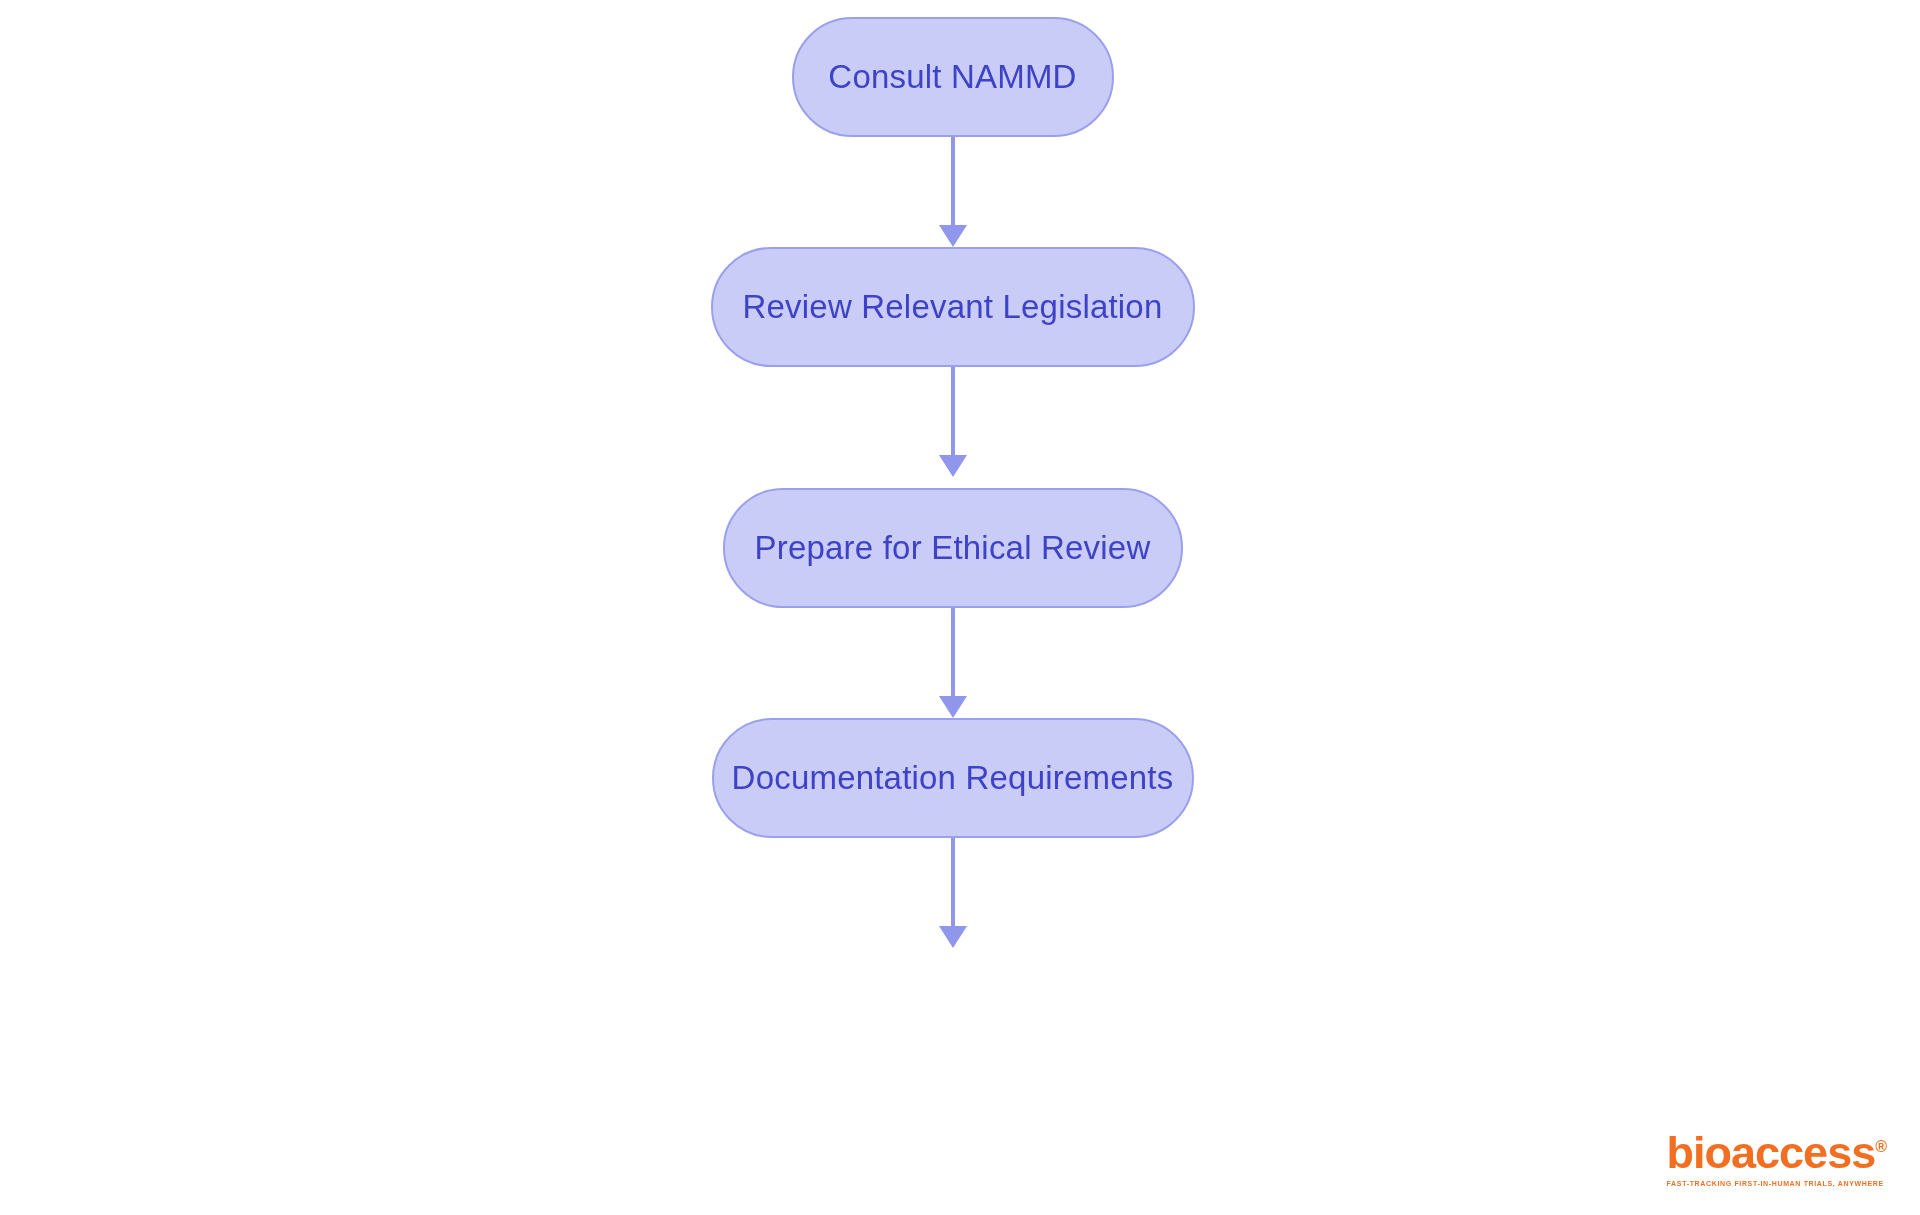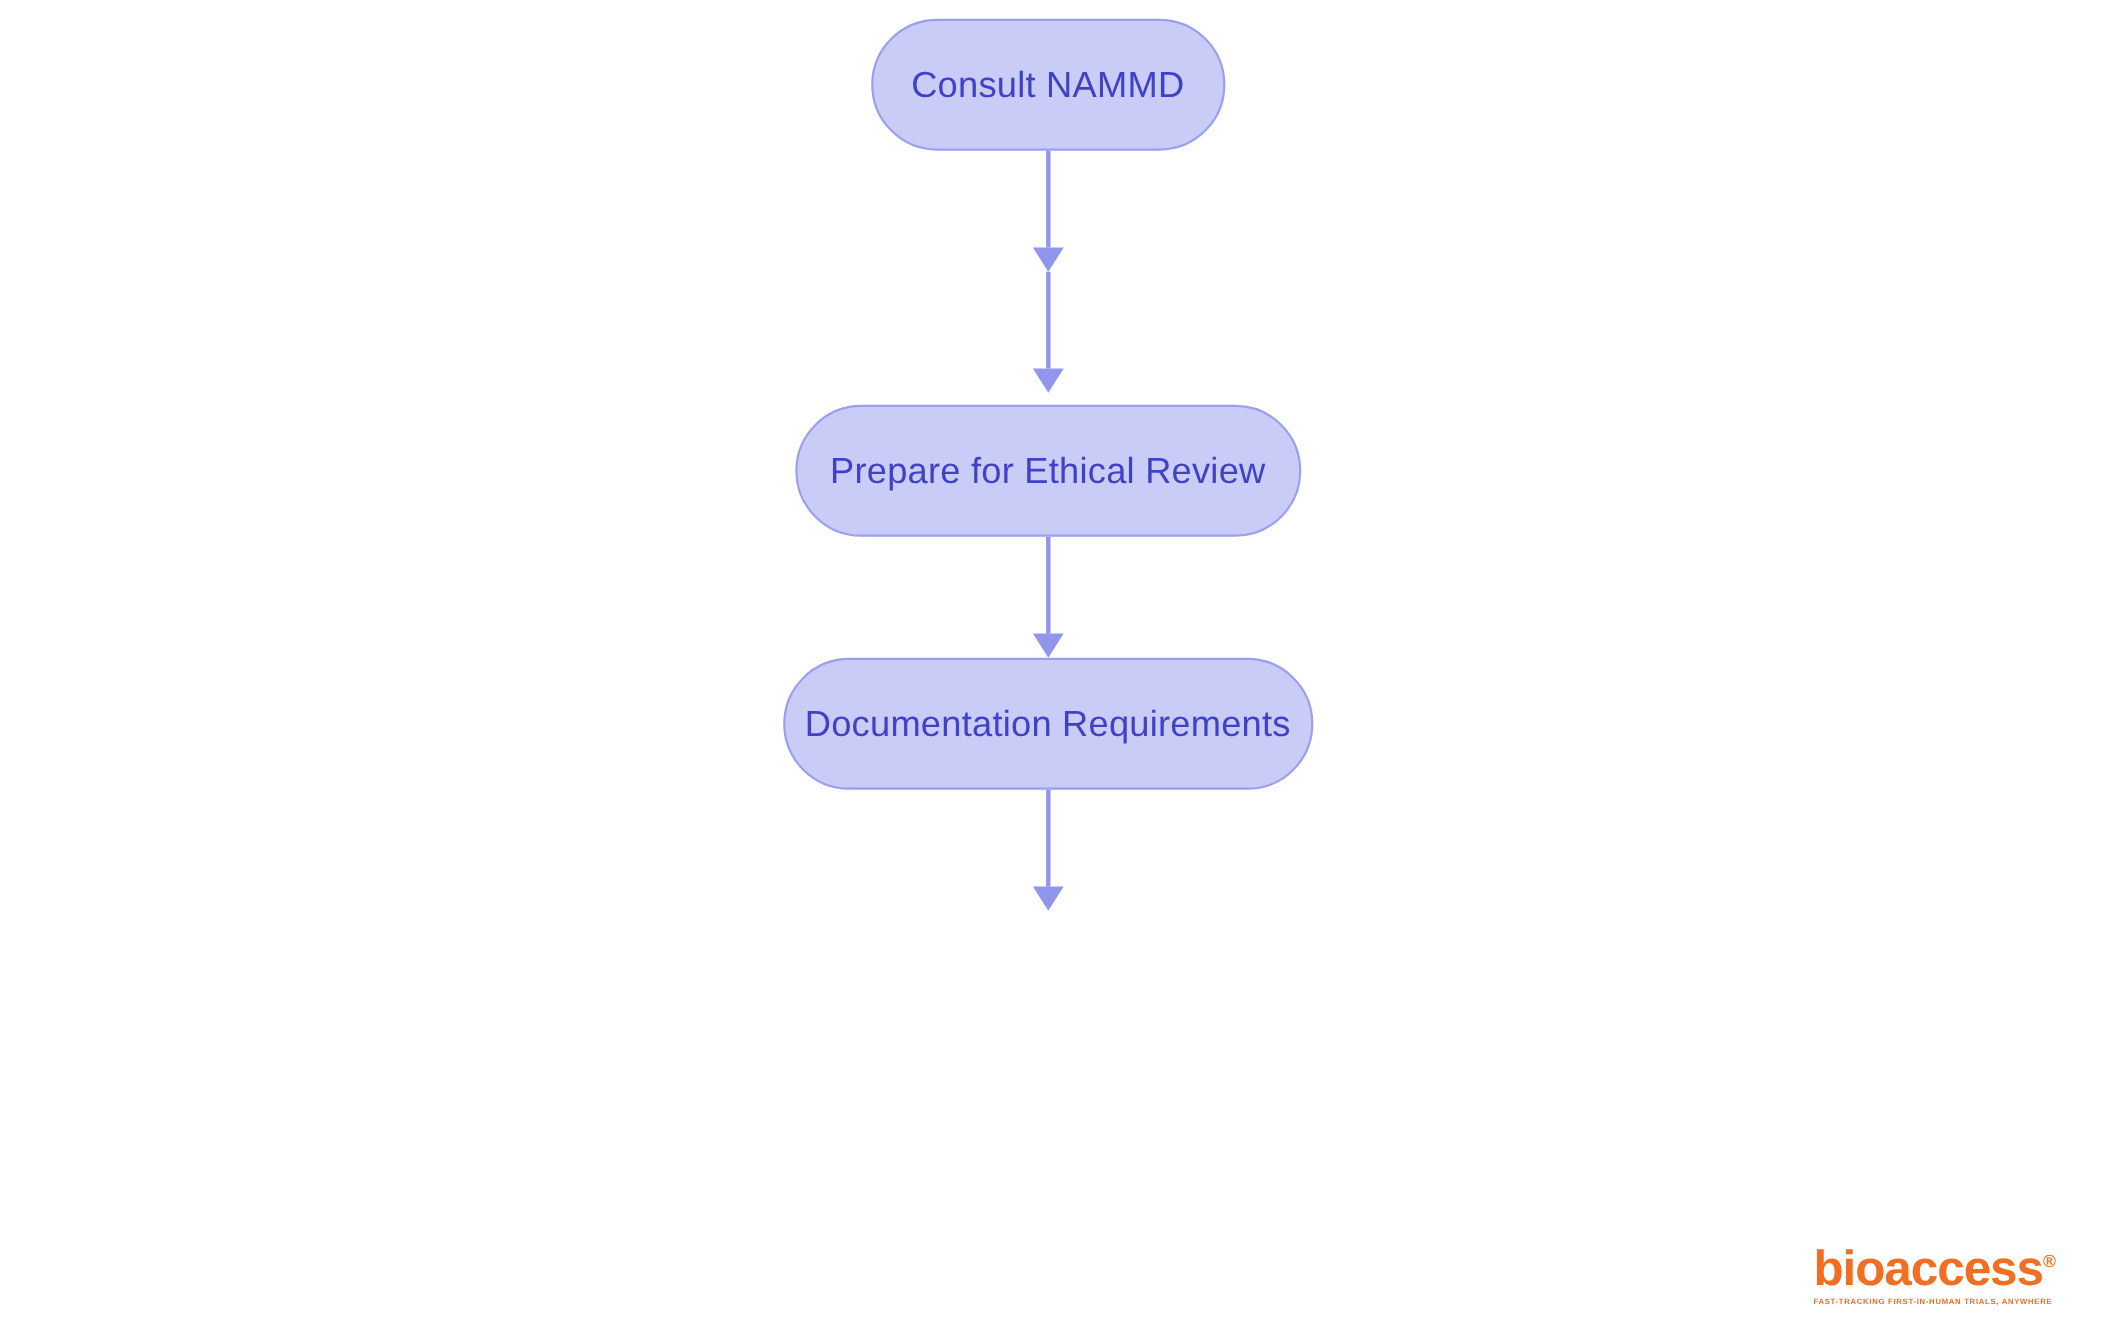--- a/index.html
+++ b/index.html
@@ -57,21 +57,21 @@
   }
   .arrow-head {
     width: 0;
     height: 0;
     border-left: 14px solid transparent;
     border-right: 14px solid transparent;
     border-top: 22px solid #8f96ec;
   }
   .logo {
     position: absolute;
-    right: 36px;
+    right: 18px;
     bottom: 28px;
     text-align: left;
     color: #f26f21;
   }
   .logo-wordmark {
     font-size: 45px;
     font-weight: bold;
     letter-spacing: -1px;
     line-height: 1;
     white-space: nowrap;
@@ -98,20 +98,23 @@
 
     <div class="node node-1">
       <span>Consult NAMMD</span>
     </div>
 
     <div class="arrow">
       <div class="arrow-line"></div>
       <div class="arrow-head"></div>
     </div>
 
+    <div class="node node-2">
+      <span>Review Relevant Legislation</span>
+    </div>
 
     <div class="arrow">
       <div class="arrow-line"></div>
       <div class="arrow-head"></div>
     </div>
 
     <div class="node node-3">
       <span>Prepare for Ethical Review</span>
     </div>
 

